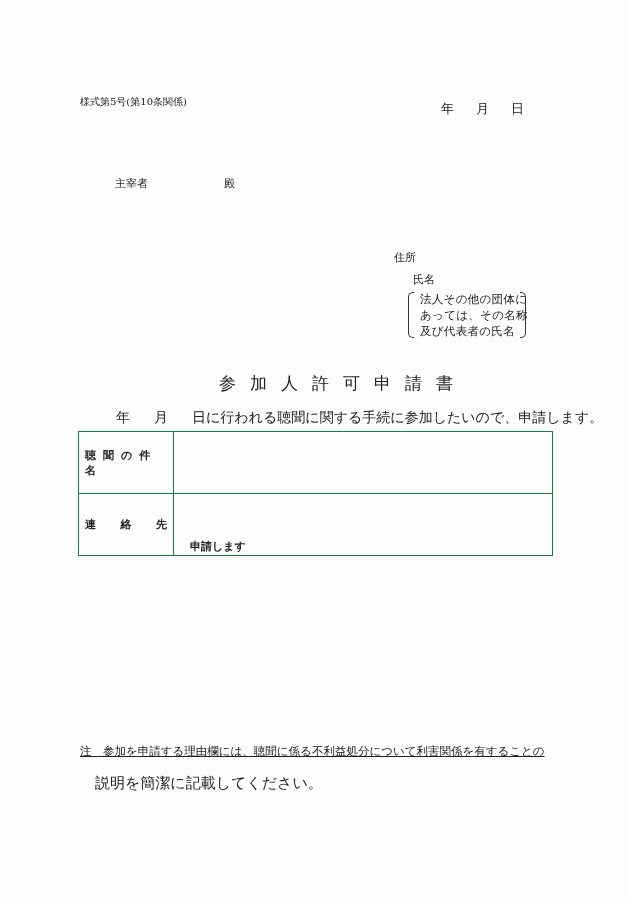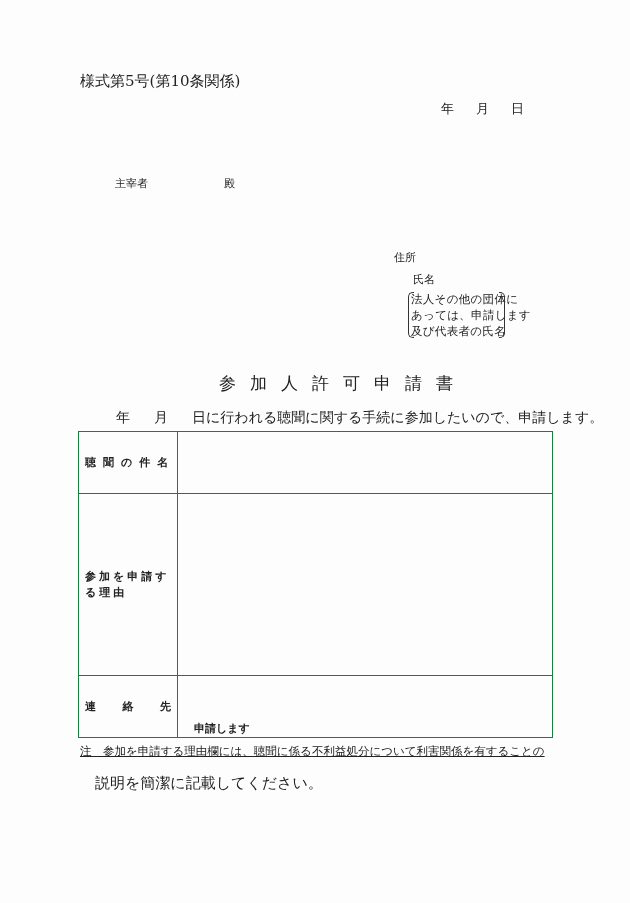--- a/index.html
+++ b/index.html
@@ -6,34 +6,34 @@
     body {
       width: 630px; height: 903px;
       background: #fdfdfd;
       position: relative;
       font-family: "DejaVu Serif", "Liberation Serif", serif;
       color: #222;
       font-size: 11px;
       overflow: hidden;
     }
     .abs { position: absolute; white-space: nowrap; }
-    .form-number { left: 80px; top: 72px; font-size: 15px; }
+    .form-number { left: 80px; top: 95px; font-size: 10px; }
     .date-line { left: 441px; top: 100px; font-size: 13px; }
     .date-line span { display: inline-block; }
     .date-line .gap { width: 22px; }
     .addressee { left: 115px; top: 176px; font-size: 11px; font-family: Liberation Serif, serif; }
     .addressee .name-blank { display: inline-block; width: 76px; }
     .address-label { left: 394px; top: 250px; }
     .name-label { left: 413px; top: 272px; }
     .bracket-note {
       left: 408px; top: 291px;
-      width: 97px;
+      width: 118px;
       font-size: 11.5px;
       line-height: 16px;
-      padding: 0 4px 0 3px;
+      padding: 0 4px 0 12px;
       box-sizing: border-box;
     }
     .bracket-note::before, .bracket-note::after {
       content: ""; position: absolute; top: 1px; bottom: 1px; width: 5px;
       border: 1px solid #333;
     }
     .bracket-note::before { left: 0; border-right: none; border-radius: 5px 0 0 5px; }
     .bracket-note::after { right: 0; border-left: none; border-radius: 0 5px 5px 0; }
     .bracket-note div { letter-spacing: 0.3px; }
     .doc-title { left: 219px; top: 372px; font-size: 17px; letter-spacing: 14px; }
@@ -68,38 +68,34 @@
 
 <div class="abs addressee">
   <span>主宰者</span><span class="name-blank"></span><span>殿</span>
 </div>
 
 <div class="abs address-label">住所</div>
 <div class="abs name-label">氏名</div>
 
 <div class="abs bracket-note">
   <div>法人その他の団体に</div>
-  <div>あっては、申請します</div>
+  <div>あっては、その名称</div>
   <div>及び代表者の氏名</div>
 </div>
 
 <div class="abs doc-title">参加人許可申請書</div>
 
 <div class="abs intro">
   <span>年</span><span class="gap" style="width:24px"></span><span>月</span><span class="gap" style="width:24px"></span><span>日に行われる聴聞に関する手続に参加したいので、申請します。</span>
 </div>
 
 <table class="form">
   <tbody>
       <tr class="r1">
     <td class="label spaced">聴聞の件名</td>
-    <td></td>
-  </tr>
-  <tr class="r2">
-    <td class="label" style="letter-spacing:3px; line-height:16px; white-space:normal; padding-right:4px;">参加を申請する理由</td>
     <td></td>
   </tr>
   <tr class="r3">
     <td class="label">
       <div class="contact-label">
         <span>連</span>
         <span>絡</span>
         <span>先</span>
       </div>
     </td>

